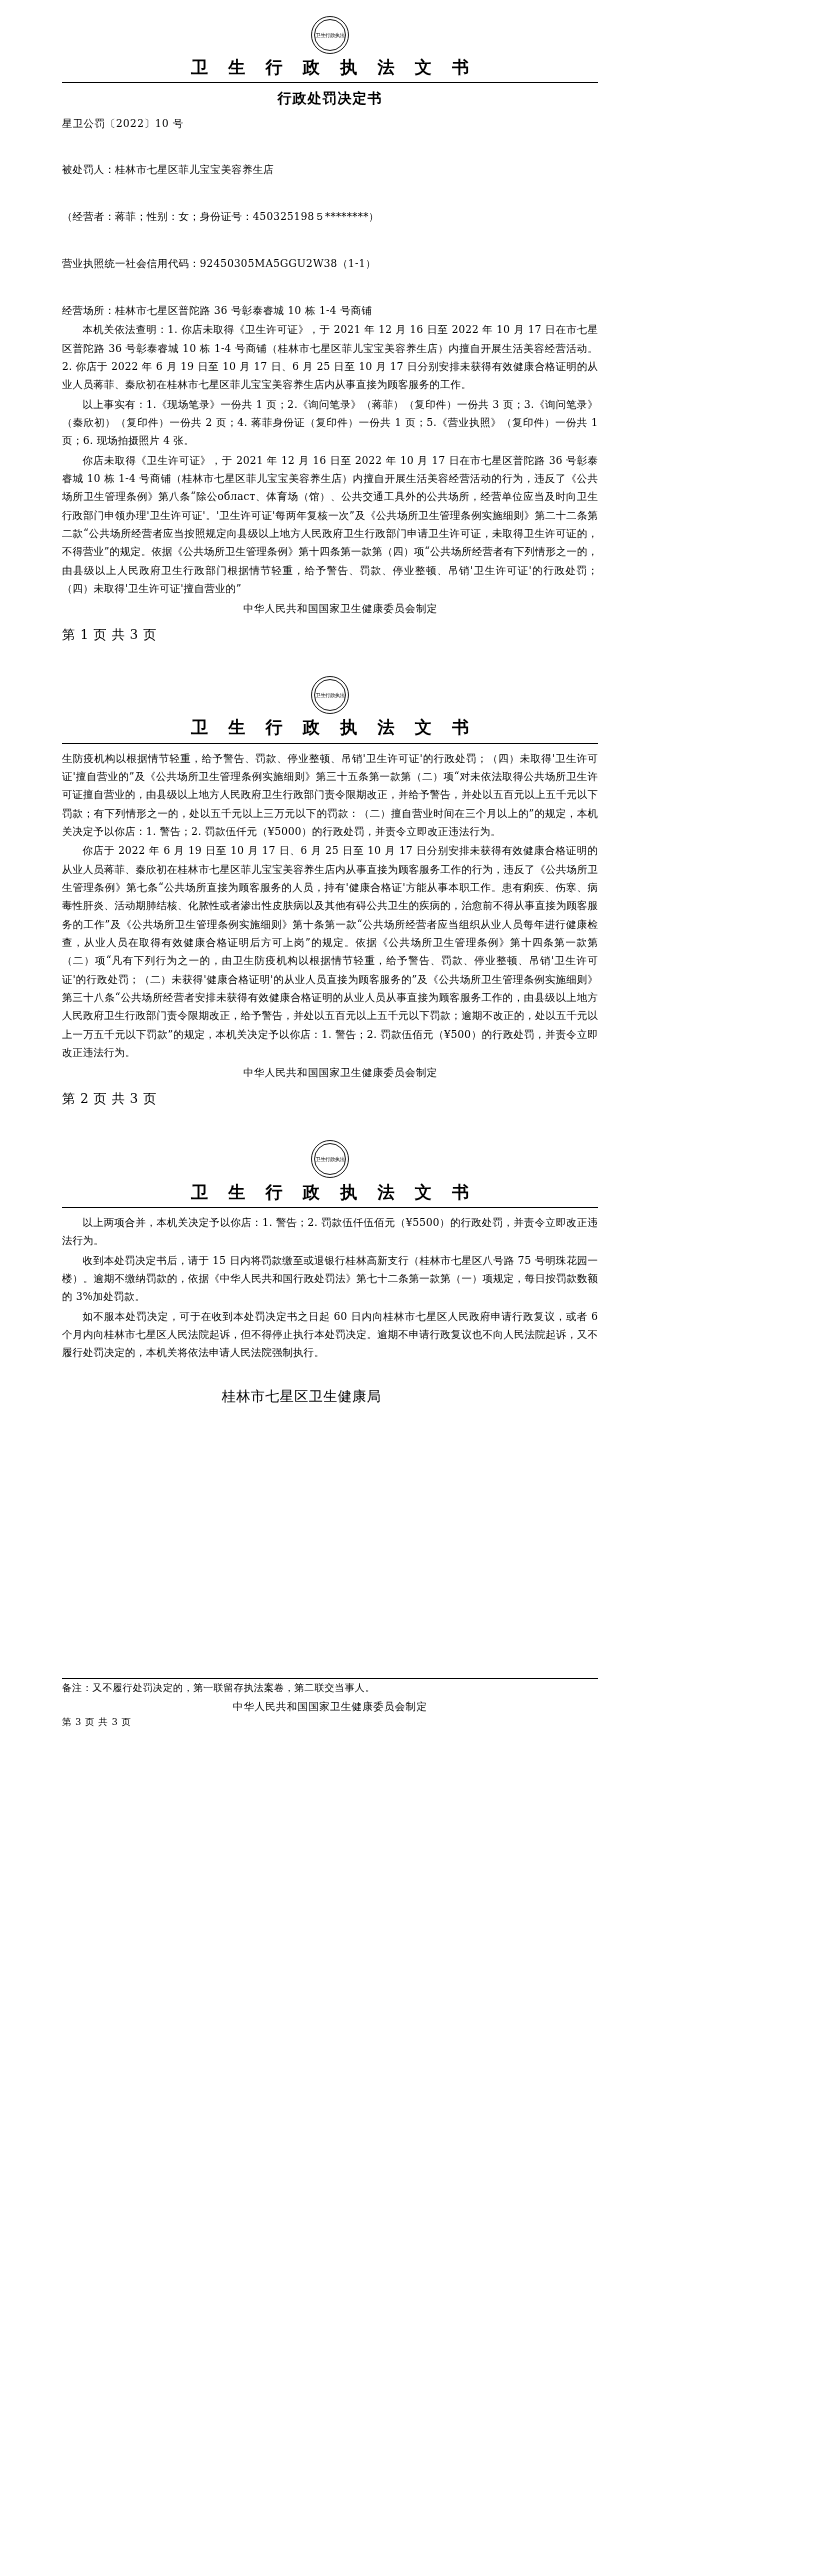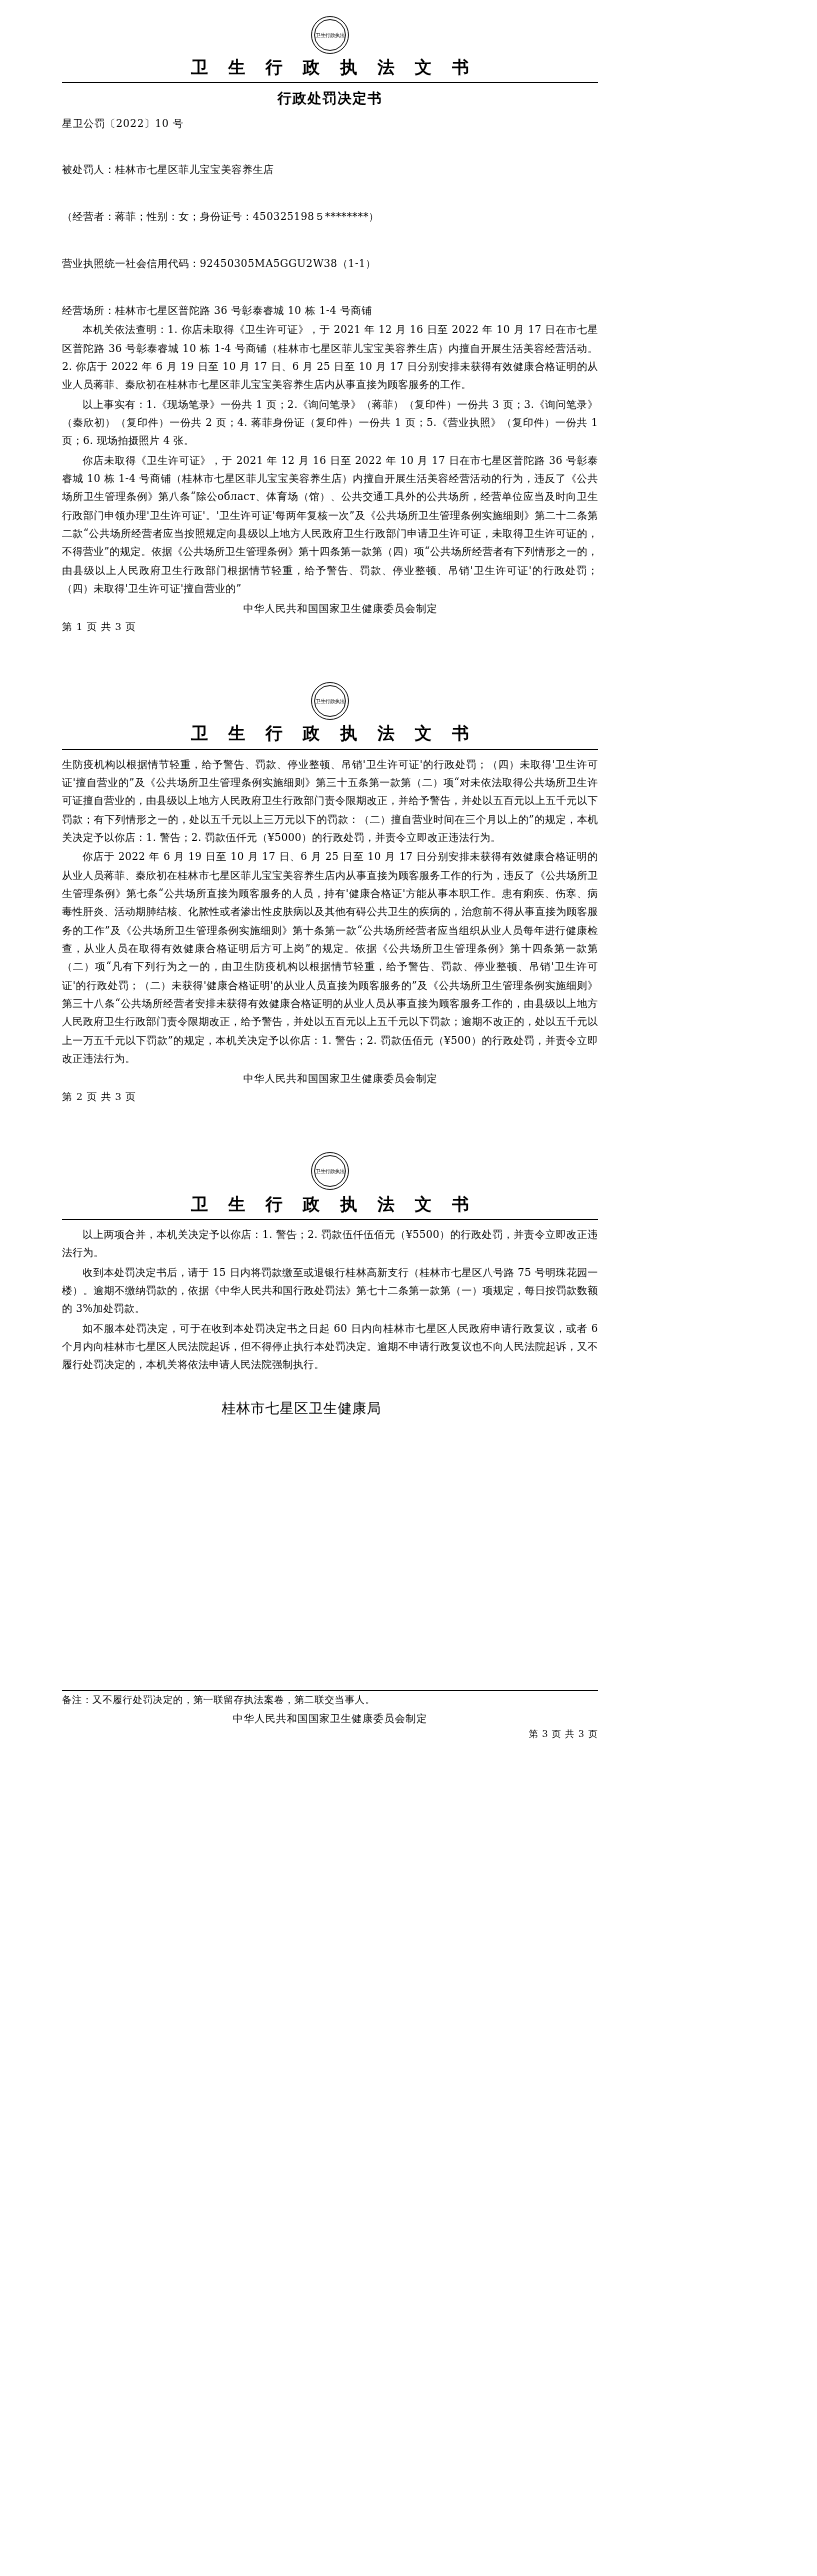--- a/index.html
+++ b/index.html
@@ -8,21 +8,21 @@
     background: #ffffff;
   }
   body {
     width: 818px;
     font-family: "DejaVu Serif", "Liberation Serif", serif;
     color: #000000;
   }
   .page {
     width: 660px;
     box-sizing: border-box;
-    padding: 12px 62px;
+    padding: 4px 62px;
     position: relative;
   }
   .page-1 { padding-top: 15.5px; }
   .emblem-row {
     display: flex;
     justify-content: center;
     align-items: center;
     margin-bottom: 2.1px;
   }
   .emblem {
@@ -98,22 +98,22 @@
   }
   .para.noindent { text-indent: 0; }
   .issuer {
     text-align: center;
     font-size: 10.3px;
     letter-spacing: 0.5px;
     margin-top: 5.2px;
     padding-left: 20.6px;
   }
   .page-footer {
-    font-size: 10px;
-    margin-top: 4px;
+    font-size: 13px;
+    margin-top: 10px;
     letter-spacing: 0.5px;
   }
   .page-gap { height: 24px; }
   .right-block {
     text-align: center;
     font-size: 14px;
     line-height: 2;
     letter-spacing: 0.5px;
     margin-top: 20.6px;
     padding-right: 57px;
@@ -133,21 +133,20 @@
     text-align: center;
     font-size: 10.3px;
     letter-spacing: 0.5px;
     margin-top: 3.1px;
   }
   .bottom-footer {
     font-size: 9.3px;
     letter-spacing: 0.5px;
     margin-top: 2.1px;
     padding-bottom: 13.4px;
-    text-align: right;
   }
 </style>
 </head>
 <body>
 
 <div class="page page-1">
 
   <div class="emblem-row">
     <div class="emblem">
       <div class="emblem-inner">卫生行政执法</div>

